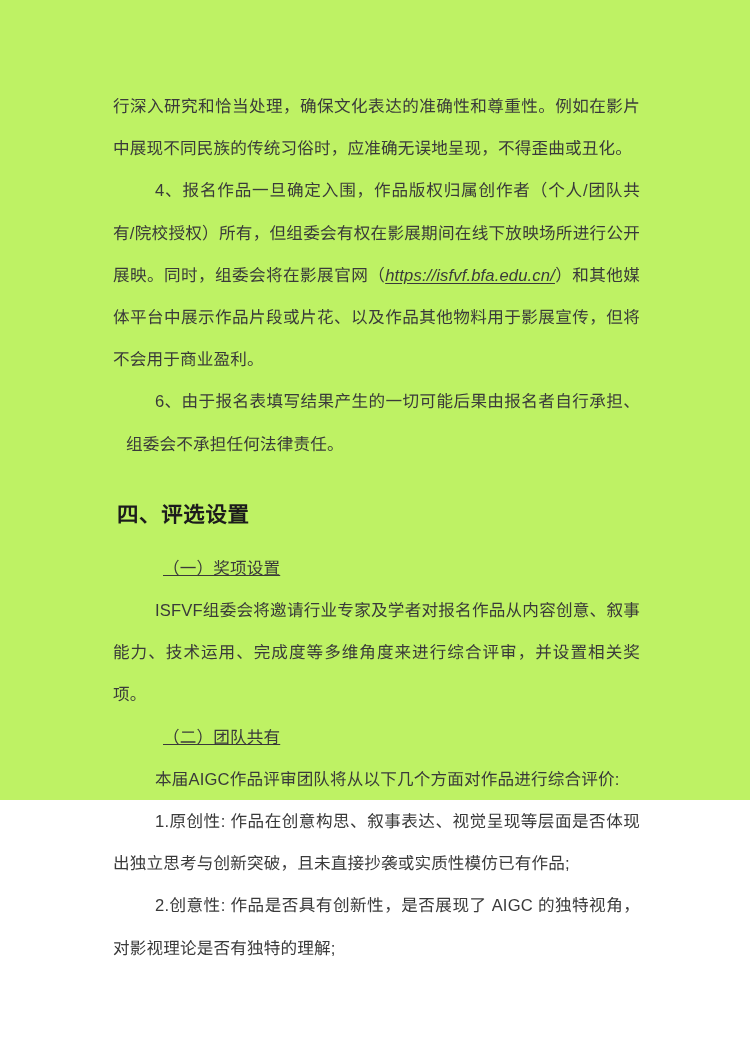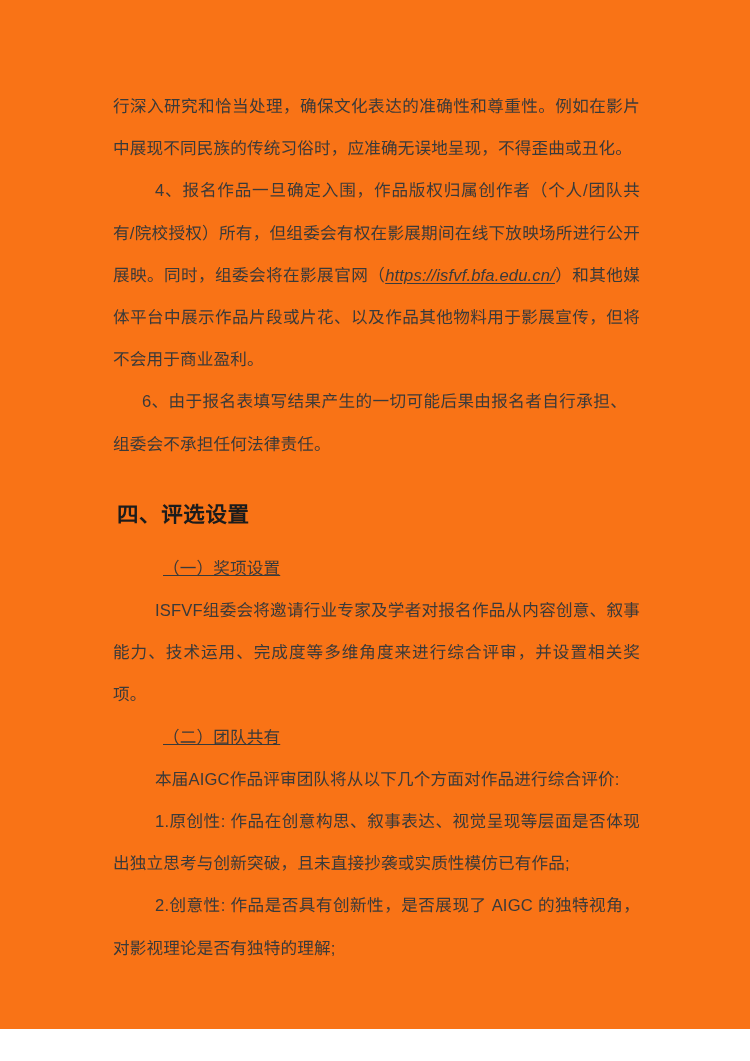--- a/index.html
+++ b/index.html
@@ -13,22 +13,22 @@
     height: 1061px;
     overflow: hidden;
     font-family: "Liberation Sans", "DejaVu Sans", sans-serif;
     color: #3a3a3a;
     -webkit-font-smoothing: antialiased;
   }
 
   .page {
     position: relative;
     width: 750px;
-    height: 1029px;
-    background: #f97316;
+    height: 800px;
+    background: #bef264;
     box-sizing: border-box;
   }
 
   .content {
     position: absolute;
     left: 113px;
     top: 86px;
     width: 527px;
   }
 
@@ -45,20 +45,21 @@
   }
 
   
   .para.cont { text-indent: 0; }
 
   
   .para.indent { text-indent: 42px; }
 
   
   .para.blockshift {
+    margin-left: 13px;
     width: 514px;
     text-indent: 29px;
   }
 
   
   .heading {
     margin: 4px;
     font-size: 21.5px;
     line-height: 30px;
     font-weight: 700;

